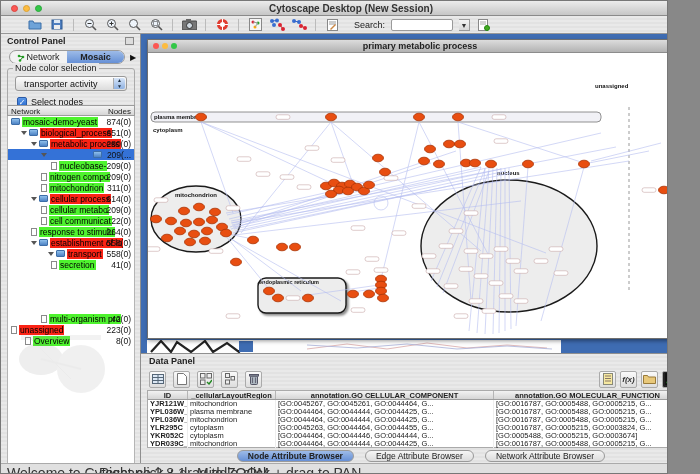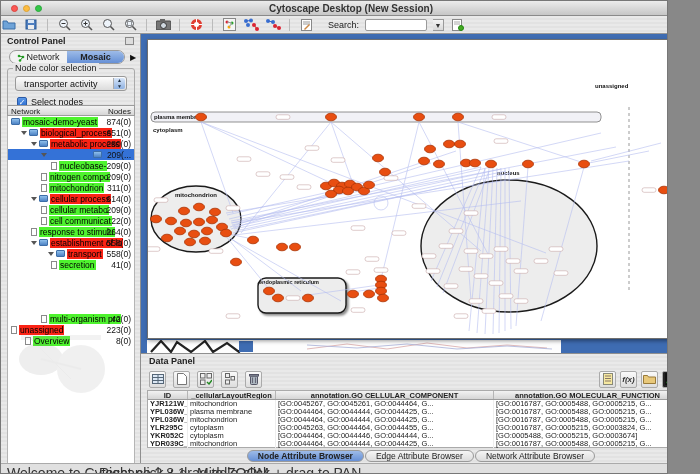--- a/index.html
+++ b/index.html
@@ -4,21 +4,21 @@
 <style>
   html,body{margin:0;padding:0;background:#888;}
   *{box-sizing:border-box;font-family:"Liberation Sans","DejaVu Sans",sans-serif;}
   #app{position:relative;width:668px;height:474px;background:#8b5cf6;overflow:hidden;border:1px solid #777;}
   .abs{position:absolute;}
   
   #titlebar{left:0;top:0;width:700px;height:15px;background:linear-gradient(#ececec,#c6c6c6);border-bottom:1px solid #8a8a8a;}
   .light{width:7px;height:7px;border-radius:50%;top:4px;}
   #win-title{width:100%;text-align:center;font-size:10px;font-weight:bold;color:#333;top:2px;}
   
-  #toolbar{left:0;top:15px;width:700px;height:18px;background:repeating-linear-gradient(#e9e9e9 0 2px,#e2e2e2 2px 4px);border-bottom:1px solid #979797;display:flex;align-items:center;padding-left:0;gap:6px;}
+  #toolbar{left:0;top:15px;width:700px;height:18px;background:repeating-linear-gradient(#e9e9e9 0 2px,#e2e2e2 2px 4px);border-bottom:1px solid #979797;display:flex;align-items:center;padding-left:26px;gap:6px;}
   .tbtn{width:16px;height:14px;display:flex;align-items:center;justify-content:center;}
   .tsep{width:1px;height:12px;background:#bbb;margin:0 2px;}
   #search-label{font-size:9px;color:#222;margin-left:8px;}
   #search-box{width:62px;height:12px;background:#fff;border:1px solid #9a9a9a;border-radius:2px;font-size:9px;padding:0 2px;}
   #search-drop{width:11px;height:12px;border:1px solid #9a9a9a;border-left:none;background:linear-gradient(#f4f4f4,#d8d8d8);font-size:7px;color:#333;text-align:center;line-height:12px;}
   
   #control-panel{left:0;top:33px;width:140px;height:429px;background:repeating-linear-gradient(#e9e9e9 0 2px,#e2e2e2 2px 4px);border-right:1px solid #8f8f8f;}
   #cp-title{left:6px;top:2px;font-size:9px;font-weight:bold;color:#222;}
   #cp-float{right:6px;top:3px;width:9px;height:8px;border:1px solid #888;background:#ddd;}
   .tabgroup{left:8px;top:16px;width:116px;height:14px;display:flex;border:1px solid #9a9a9a;border-radius:7px;overflow:hidden;background:#f2f2f2;}
@@ -76,21 +76,21 @@
   #dtable .hcell{font-weight:bold;text-align:center;border-right:1px solid #b5b5b5;overflow:hidden;line-height:9px;color:#222;}
   #dtable .drow{display:flex;height:8px;line-height:8px;}
   #dtable .dcell{overflow:hidden;white-space:nowrap;padding-left:2px;color:#222;border-right:1px solid #eee;}
   #dtable .c0{width:40px;font-weight:bold;}
   #dtable .c1{width:88px;}
   #dtable .c2{width:218px;}
   #dtable .c3{width:188px;}
   #vscroll{left:544px;top:36px;width:12px;height:58px;background:linear-gradient(90deg,#e8e8e8,#d0d0d0);border:1px solid #aaa;}
   #vthumb{left:1px;top:2px;width:8px;height:20px;border-radius:4px;background:linear-gradient(90deg,#8fc0f0,#3f7fd0);}
   .varrow{left:1px;width:8px;height:7px;background:#e2e2e2;border:1px solid #999;font-size:5px;line-height:6px;text-align:center;color:#333;}
-  #dp-tabs{left:0;top:96px;width:560px;display:flex;justify-content:center;gap:1px;}
+  #dp-tabs{left:0;top:96px;width:560px;display:flex;justify-content:center;gap:11px;}
   .dptab{height:12px;line-height:11px;font-size:8.5px;padding:0 10px;border:1px solid #9a9a9a;border-radius:6px;background:linear-gradient(#f5f5f5,#dcdcdc);color:#222;}
   .dptab.sel{background:linear-gradient(#9dbbe8,#6690d6);font-weight:bold;}
   
   #statusbar{left:0;top:462px;width:700px;height:12px;background:#e0e0e0;border-top:1px solid #aaa;font-size:14px;color:#333;}
   #statusbar span{position:absolute;top:1px;}
   svg{display:block;}
 </style>
 </head>
 <body>
 
@@ -351,20 +351,26 @@
   <div id="mdi" class="abs">
     <div id="behind-strip" class="abs">
       <svg width="414" height="13">
         <polyline points="4,12 14,1 24,12 30,2 44,12 58,1 66,12 80,3 92,12 100,2" fill="none" stroke="#222" stroke-width="2.2"></polyline>
         <rect x="92" y="1" width="14" height="11" fill="#3e6cb2"></rect>
         <polyline points="160,9 200,4 240,9 280,3 320,8 360,5 400,8" fill="none" stroke="#d8a8a8" stroke-width="0.8"></polyline>
         <polyline points="160,5 210,8 260,4 310,9 360,6 405,9" fill="none" stroke="#a8b0d8" stroke-width="0.8"></polyline>
       </svg>
     </div>
     <div id="netwin" class="abs">
+      <div id="netwin-titlebar" class="abs">
+        <div class="slight abs" style="left:5px;background:#fc5753;"></div>
+        <div class="slight abs" style="left:14px;background:#fdbc40;"></div>
+        <div class="slight abs" style="left:23px;background:#33c748;"></div>
+        <div id="netwin-title" class="abs">primary metabolic process</div>
+      </div>
       <svg id="scene" class="abs" width="544" height="286" viewBox="147 52 544 286">
         <rect class="band" x="150" y="111" width="450" height="10" rx="4"></rect>
         <text class="clabel" x="153" y="118">plasma membrane</text>
         <text class="clabel" x="152" y="131">cytoplasm</text>
         <ellipse class="comp" cx="195" cy="218" rx="45" ry="33"></ellipse>
         <text class="clabel" x="174" y="196">mitochondrion</text>
         <ellipse class="comp" cx="508" cy="245" rx="88" ry="66"></ellipse>
         <text class="clabel" x="496" y="174">nucleus</text>
         <rect class="comp" x="257" y="277" width="88" height="35" rx="8" style="filter:drop-shadow(2px 2px 1px rgba(0,0,0,.45));"></rect>
         <text class="clabel" x="258" y="283" style="font-size:5.5px">endoplasmic reticulum</text>

